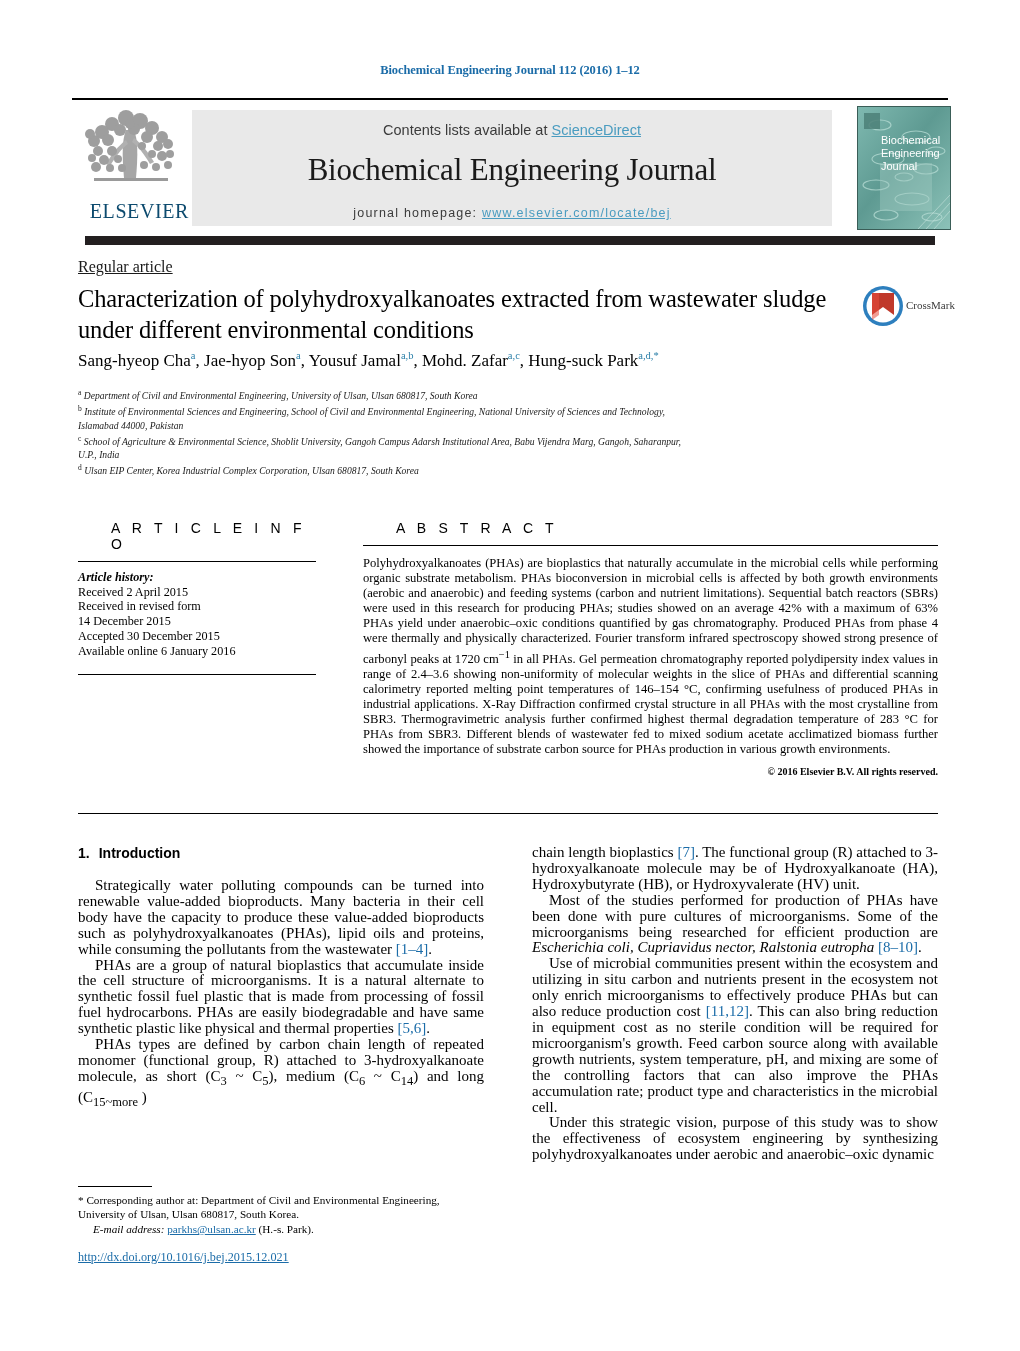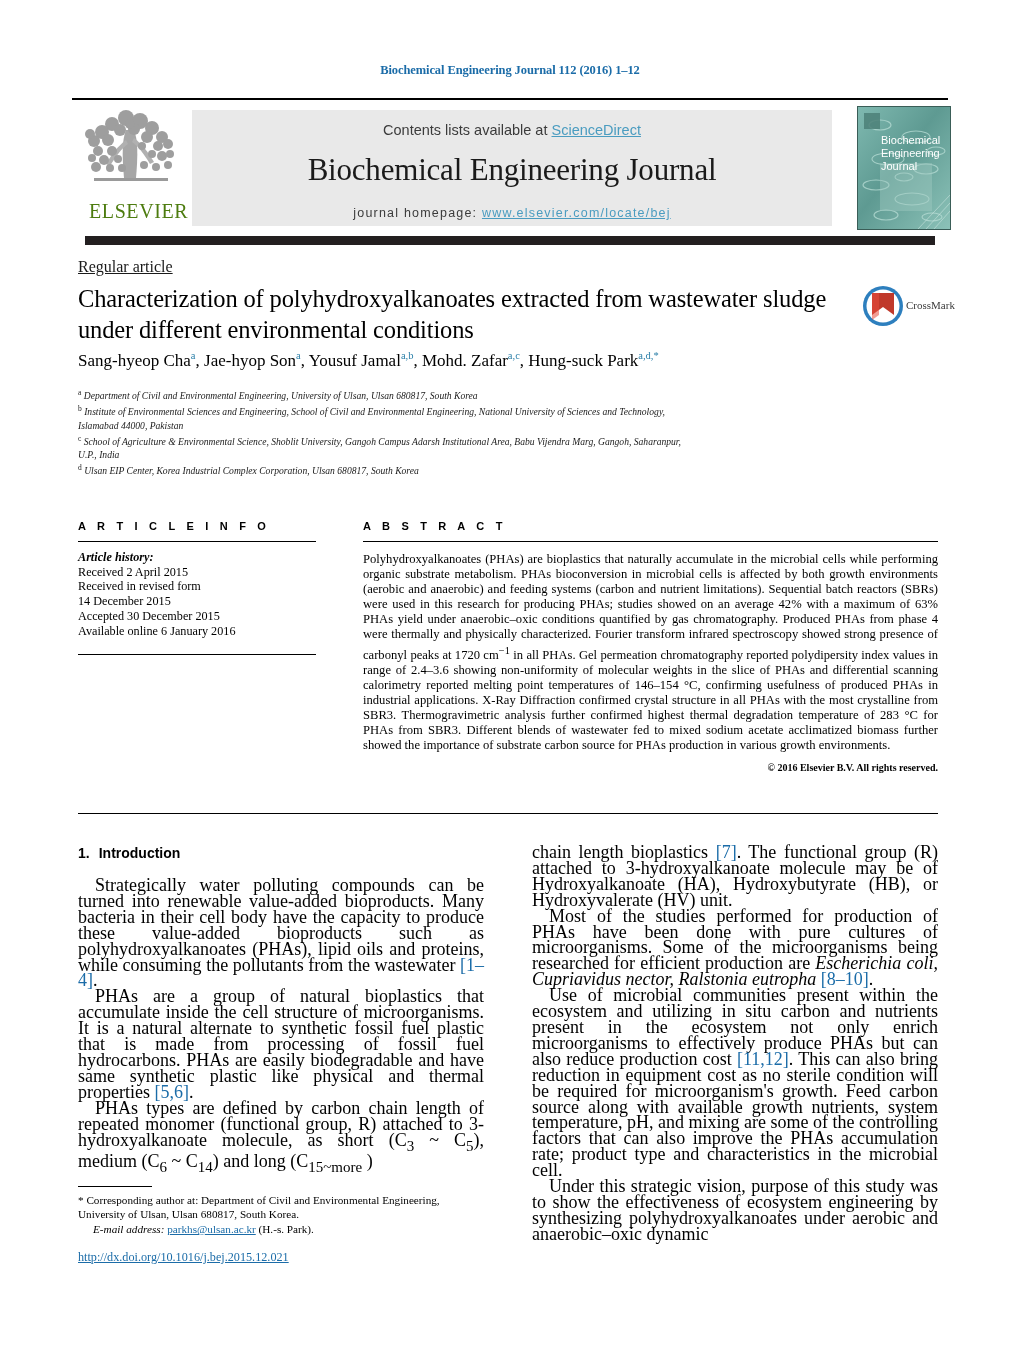--- a/index.html
+++ b/index.html
@@ -58,27 +58,27 @@
   .tree-box {
     position: absolute;
     left: 8px; top: 2px;
     width: 96px;
     height: 88px;
     overflow: hidden;
   }
   .tree-box svg { display: block; }
   .elsevier-word {
     position: absolute;
-    left: 15px; top: 92px;
+    left: 3px; top: 92px;
     width: 112px;
-    text-align: left;
+    text-align: right;
     font-family: "Liberation Serif", serif;
     font-size: 20px;
     letter-spacing: 0.6px;
-    color: #4d7c0f;
+    color: #0c4a6e;
   }
   .mast-center {
     position: absolute;
     left: 120px; top: 12px;
     width: 640px;
     height: 116px;
     background: #e9e9e9;
     text-align: center;
   }
   .contents-line {
@@ -195,24 +195,25 @@
     left: 0; top: 0;
     width: 238px;
   }
   .col-abs {
     position: absolute;
     left: 285px; top: 0;
     width: 575px;
   }
   .sec-head {
     font-family: "Liberation Sans", sans-serif;
-    font-weight: bold;
-    font-size: 11px;
+    font-weight: normal;
+    font-size: 14px;
     letter-spacing: 4.2px;
     color: #000;
+    margin-left: 33px;
   }
   .hr-thin {
     height: 1px;
     background: #000;
     margin-top: 9px;
   }
   .hist {
     margin-top: 8px;
     font-family: "Liberation Serif", serif;
     font-size: 12.2px;
@@ -266,21 +267,21 @@
     font-family: "Liberation Sans", sans-serif;
     font-weight: bold;
     font-size: 14px;
     color: #000;
     margin-bottom: 17px;
   }
   .h1 .num { margin-right: 9px; }
   p.bt {
     margin: 0;
     font-family: "Liberation Serif", serif;
-    font-size: 18px;
+    font-size: 15px;
     line-height: 15.9px;
     text-align: justify;
     text-indent: 17px;
     color: #000;
   }
   p.bt.noind { text-indent: 0; }
   .ref { color: #1b6ca8; }
   .ital { font-style: italic; }
 
   

